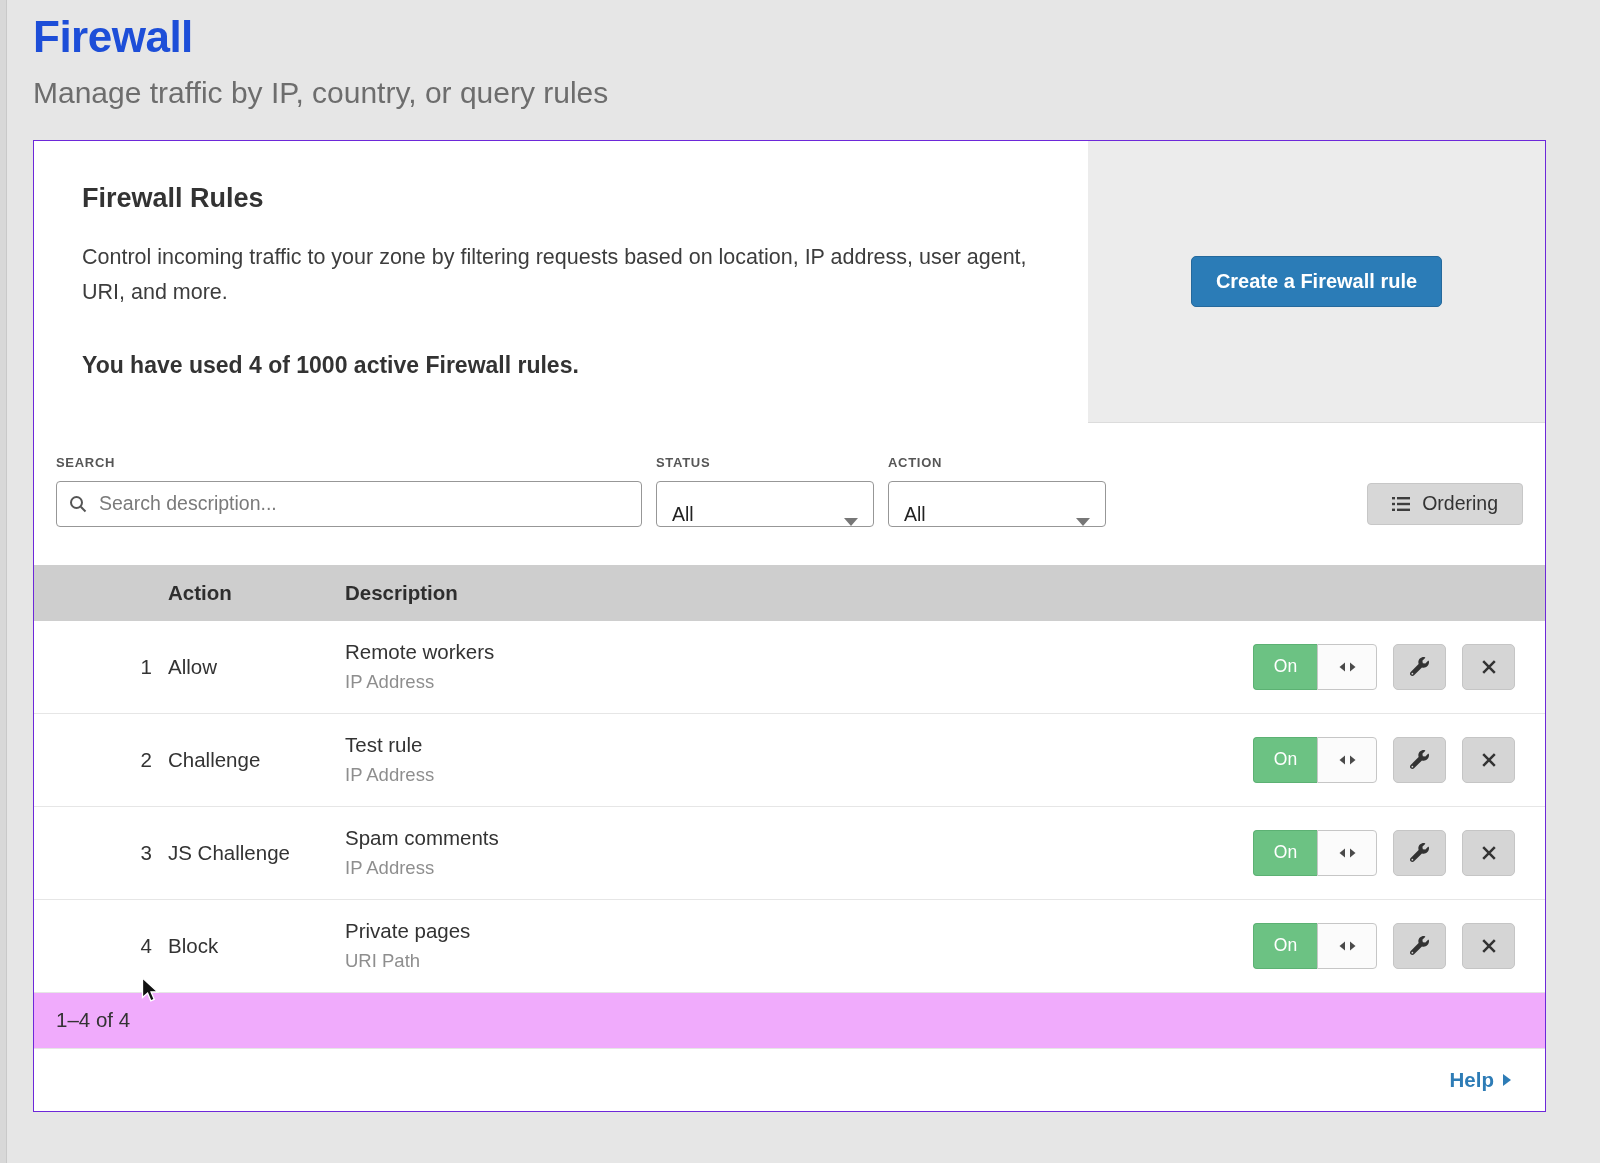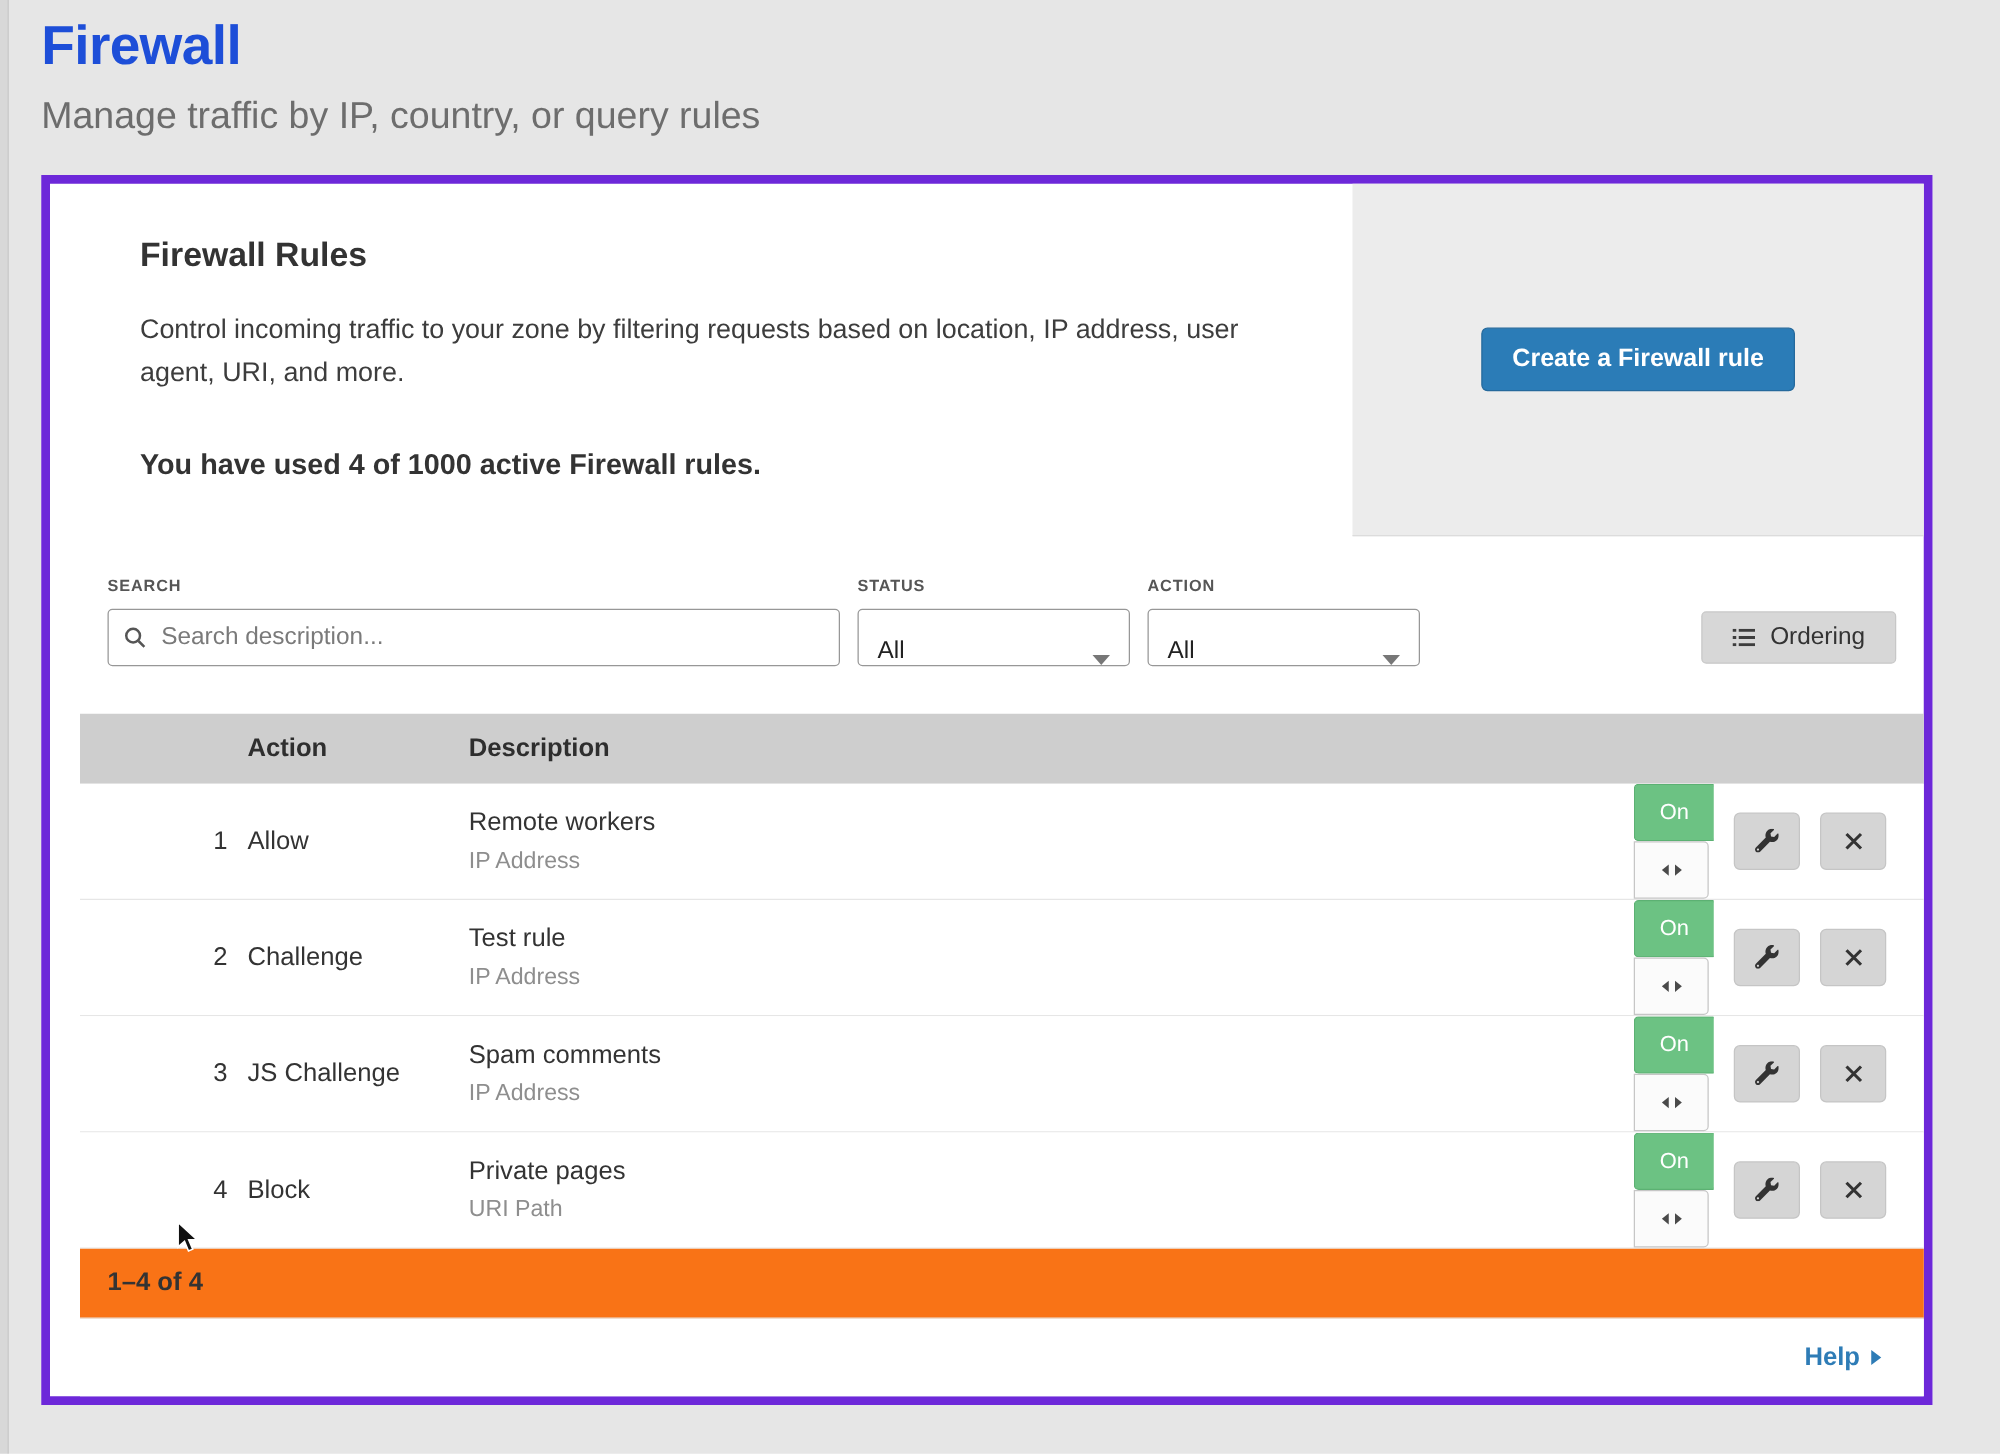--- a/index.html
+++ b/index.html
@@ -19,22 +19,21 @@
 
   
   .page-header { padding:12px 54px 0 33px; }
   .page-title { margin:0; font-size:44px; font-weight:600; color:#1d4ed8; letter-spacing:-0.5px; }
   .page-subtitle { margin:14px 0 0; font-size:30px; font-weight:400; color:#6d6d6d; }
 
   
   .card {
     margin:30px 54px 0 33px;
     background:#fff;
-    border:7px solid #6d28d9;
-    padding-left:24px;
+    border:1px solid #6d28d9;
   }
 
   .top-section { display:flex; }
   .intro { flex:1; padding:42px 48px 44px; }
   .intro-heading { margin:0; font-size:27px; font-weight:700; color:#333; }
   .intro-desc { margin:26px 0 0; font-size:21.5px; line-height:1.62; color:#3d3d3d; max-width:950px; }
   .intro-usage { margin:42px 0 0; font-size:23px; font-weight:700; color:#333; }
   .cta-panel {
     width:457px; background:#ececec; border-bottom:1px solid #dcdcdc;
     display:flex; align-items:center; justify-content:center;
@@ -81,40 +80,40 @@
     display:grid; grid-template-columns:134px 177px 1fr 294px;
     align-items:center; min-height:93px; background:#fff;
     border-bottom:1px solid #e6e6e6;
   }
   .cell-priority { text-align:right; padding-right:16px; font-size:20.5px; color:#333; }
   .cell-action { font-size:20.5px; color:#333; }
   .desc-title { font-size:20.5px; color:#333; }
   .desc-sub { font-size:18.5px; color:#8e8e8e; margin-top:7px; }
   .cell-controls { display:flex; align-items:center; justify-content:flex-end; gap:16px; padding-right:30px; }
 
-  .toggle { display:flex; cursor:pointer;flex-direction:column; }
+  .toggle { display:flex; cursor:pointer; }
   .toggle-on {
     width:64px; height:46px; background:#6cc283; color:#fff;
     border:1px solid #5cb173; border-right:none; border-radius:4px 0 0 4px;
     display:flex; align-items:center; justify-content:center; font-size:17.5px;
   }
   .toggle-handle {
     width:60px; height:46px; background:#fbfbfb; border:1px solid #c6c6c6;
     border-radius:0 4px 4px 0; display:flex; align-items:center; justify-content:center;
   }
   .icon-btn {
     width:53px; height:46px; background:#d5d5d5; border:1px solid #c5c5c5; border-radius:5px;
     display:flex; align-items:center; justify-content:center; cursor:pointer; padding:0;
   }
 
   
   .pagination {
     display:flex; align-items:center; height:56px; padding:0 22px;
-    font-size:20.5px; font-weight:700; color:#333;
-    border-bottom:1px solid #e6e6e6; background:#f97316;
+    font-size:20.5px; font-weight:400; color:#333;
+    border-bottom:1px solid #e6e6e6; background:#f0abfc;
   }
   .help-row {
     display:flex; align-items:center; justify-content:flex-end;
     height:62px; padding-right:34px; background:#fff;
   }
   .help-link { display:flex; align-items:center; font-size:20.5px; font-weight:600; color:#2e7cb6; cursor:pointer; }
   .help-arrow { width:0; height:0; border-top:6px solid transparent; border-bottom:6px solid transparent; border-left:8px solid #2e7cb6; margin-left:9px; }
 
   .cursor { position:absolute; left:141px; top:977px; pointer-events:none; }
 </style>

